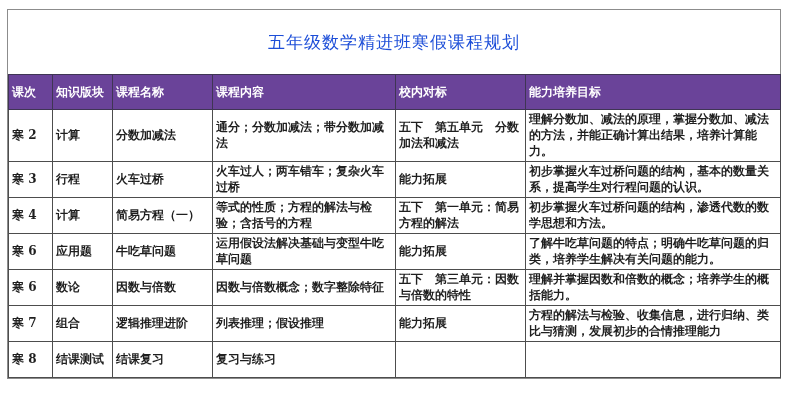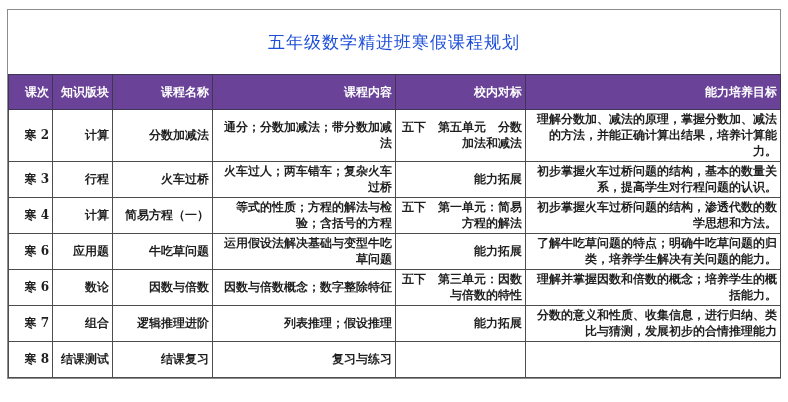--- a/index.html
+++ b/index.html
@@ -36,21 +36,21 @@
     font-weight: 400;
   }
   table.course-table {
     border-collapse: collapse;
     table-layout: fixed;
     width: 100%;
   }
   .course-table th, .course-table td {
     border: 1px solid #4d4d4d;
     padding: 1px 3px;
-    text-align: right;
+    text-align: left;
     vertical-align: middle;
     font-size: 12px;
     line-height: 1.35;
     word-break: break-all;
   }
   .course-table th {
     background: #6A4399;
     color: #ffffff;
     font-weight: bold;
     height: 32px;
@@ -135,21 +135,21 @@
           <td>因数与倍数概念；数字整除特征</td>
           <td>五下　第三单元：因数与倍数的特性</td>
           <td>理解并掌握因数和倍数的概念；培养学生的概括能力。</td>
         </tr>
         <tr>
           <td>寒 7</td>
           <td>组合</td>
           <td>逻辑推理进阶</td>
           <td>列表推理；假设推理</td>
           <td>能力拓展</td>
-          <td>分数的意义和性质、收集信息，进行归纳、类比与猜测，发展初步的合情推理能力</td>
+          <td>方程的解法与检验、收集信息，进行归纳、类比与猜测，发展初步的合情推理能力</td>
         </tr>
         <tr>
           <td>寒 8</td>
           <td>结课测试</td>
           <td>结课复习</td>
           <td>复习与练习</td>
           <td></td>
           <td></td>
         </tr>
       </tbody>

